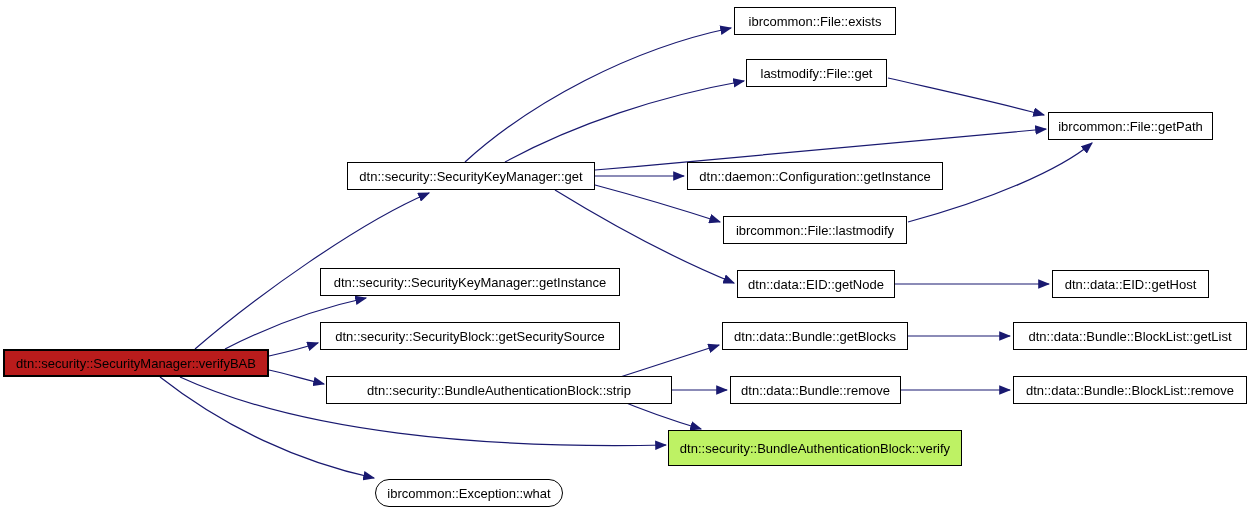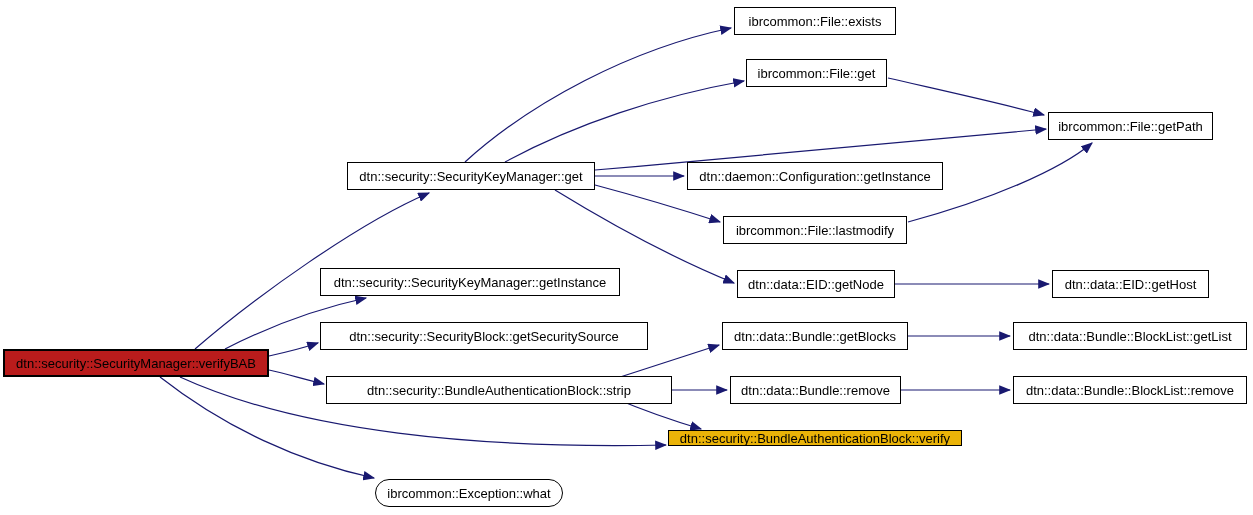--- a/index.html
+++ b/index.html
@@ -75,29 +75,29 @@
         <path d="M614,390 L727,390" class="edge" stroke="#191970" marker-end="url(#arrowhead)"></path>
         <path d="M614,398 C645,411 674,421 701,429" class="edge" stroke="#191970" marker-end="url(#arrowhead)"></path>
         <path d="M908,336 L1010,336" class="edge" stroke="#191970" marker-end="url(#arrowhead)"></path>
         <path d="M901,390 L1010,390" class="edge" stroke="#191970" marker-end="url(#arrowhead)"></path>
       </g>
   </svg>
   <div id="node-layer">
       <div class="node root" style="left: 3px; top: 349px; width: 266px; height: 28px; background: #b91c1c; border-color: rgb(0, 0, 0);">dtn::security::SecurityManager::verifyBAB</div>
       <div class="node" style="left: 347px; top: 162px; width: 248px; height: 28px; background: rgb(255, 255, 255); border-color: rgb(0, 0, 0);">dtn::security::SecurityKeyManager::get</div>
       <div class="node" style="left: 734px; top: 7px; width: 162px; height: 28px; background: rgb(255, 255, 255); border-color: rgb(0, 0, 0);">ibrcommon::File::exists</div>
-      <div class="node" style="left: 746px; top: 59px; width: 141px; height: 28px; background: rgb(255, 255, 255); border-color: rgb(0, 0, 0);">ibrcommon::File::get</div>
+      <div class="node" style="left: 746px; top: 59px; width: 141px; height: 28px; background: rgb(255, 255, 255); border-color: rgb(0, 0, 0);">lastmodify::File::get</div>
       <div class="node" style="left: 1048px; top: 112px; width: 165px; height: 28px; background: rgb(255, 255, 255); border-color: rgb(0, 0, 0);">ibrcommon::File::getPath</div>
       <div class="node" style="left: 687px; top: 162px; width: 256px; height: 28px; background: rgb(255, 255, 255); border-color: rgb(0, 0, 0);">dtn::daemon::Configuration::getInstance</div>
       <div class="node" style="left: 723px; top: 216px; width: 184px; height: 28px; background: rgb(255, 255, 255); border-color: rgb(0, 0, 0);">ibrcommon::File::lastmodify</div>
       <div class="node" style="left: 737px; top: 270px; width: 158px; height: 28px; background: rgb(255, 255, 255); border-color: rgb(0, 0, 0);">dtn::data::EID::getNode</div>
       <div class="node" style="left: 1052px; top: 270px; width: 157px; height: 28px; background: rgb(255, 255, 255); border-color: rgb(0, 0, 0);">dtn::data::EID::getHost</div>
       <div class="node" style="left: 320px; top: 268px; width: 300px; height: 28px; background: rgb(255, 255, 255); border-color: rgb(0, 0, 0);">dtn::security::SecurityKeyManager::getInstance</div>
-      <div class="node" style="left: 320px; top: 322px; width: 328px; height: 28px; background: rgb(255, 255, 255); border-color: rgb(0, 0, 0);">dtn::security::SecurityBlock::getSecuritySource</div>
+      <div class="node" style="left: 320px; top: 322px; width: 300px; height: 28px; background: rgb(255, 255, 255); border-color: rgb(0, 0, 0);">dtn::security::SecurityBlock::getSecuritySource</div>
       <div class="node" style="left: 326px; top: 376px; width: 346px; height: 28px; background: rgb(255, 255, 255); border-color: rgb(0, 0, 0);">dtn::security::BundleAuthenticationBlock::strip</div>
       <div class="node" style="left: 722px; top: 322px; width: 186px; height: 28px; background: rgb(255, 255, 255); border-color: rgb(0, 0, 0);">dtn::data::Bundle::getBlocks</div>
       <div class="node" style="left: 730px; top: 376px; width: 171px; height: 28px; background: rgb(255, 255, 255); border-color: rgb(0, 0, 0);">dtn::data::Bundle::remove</div>
       <div class="node" style="left: 1013px; top: 322px; width: 234px; height: 28px; background: rgb(255, 255, 255); border-color: rgb(0, 0, 0); text-align: center;">dtn::data::Bundle::BlockList::getList</div>
       <div class="node" style="left: 1013px; top: 376px; width: 234px; height: 28px; background: rgb(255, 255, 255); border-color: rgb(0, 0, 0);">dtn::data::Bundle::BlockList::remove</div>
-      <div class="node" style="left: 668px; top: 430px; width: 294px; height: 16px; background: #eab308; border-color: rgb(0, 0, 0);">dtn::security::BundleAuthenticationBlock::verify</div>
+      <div class="node" style="left: 668px; top: 430px; width: 294px; height: 36px; background: #bef264; border-color: rgb(0, 0, 0);">dtn::security::BundleAuthenticationBlock::verify</div>
       <div class="node" style="left: 375px; top: 479px; width: 188px; height: 28px; background: rgb(255, 255, 255); border-color: rgb(0, 0, 0); border-radius: 14px;">ibrcommon::Exception::what</div>
     </div>
 </div>
 
 </body></html>

